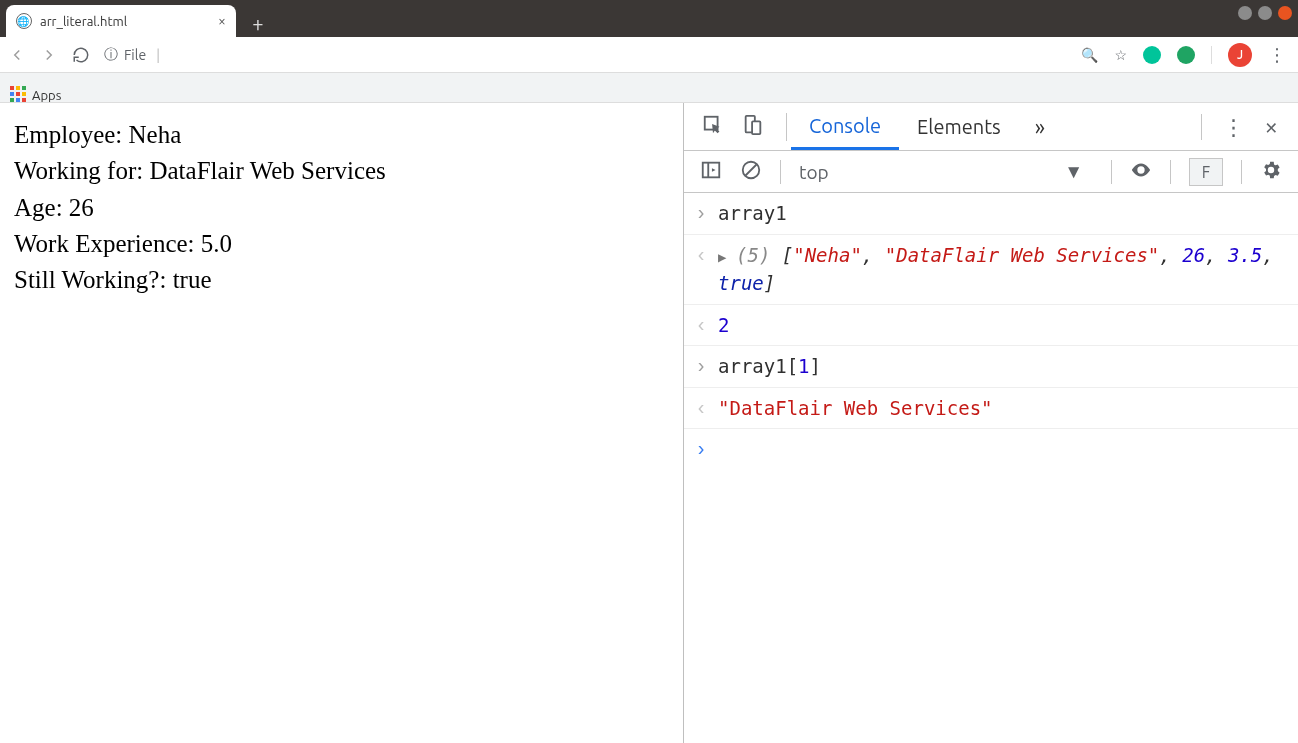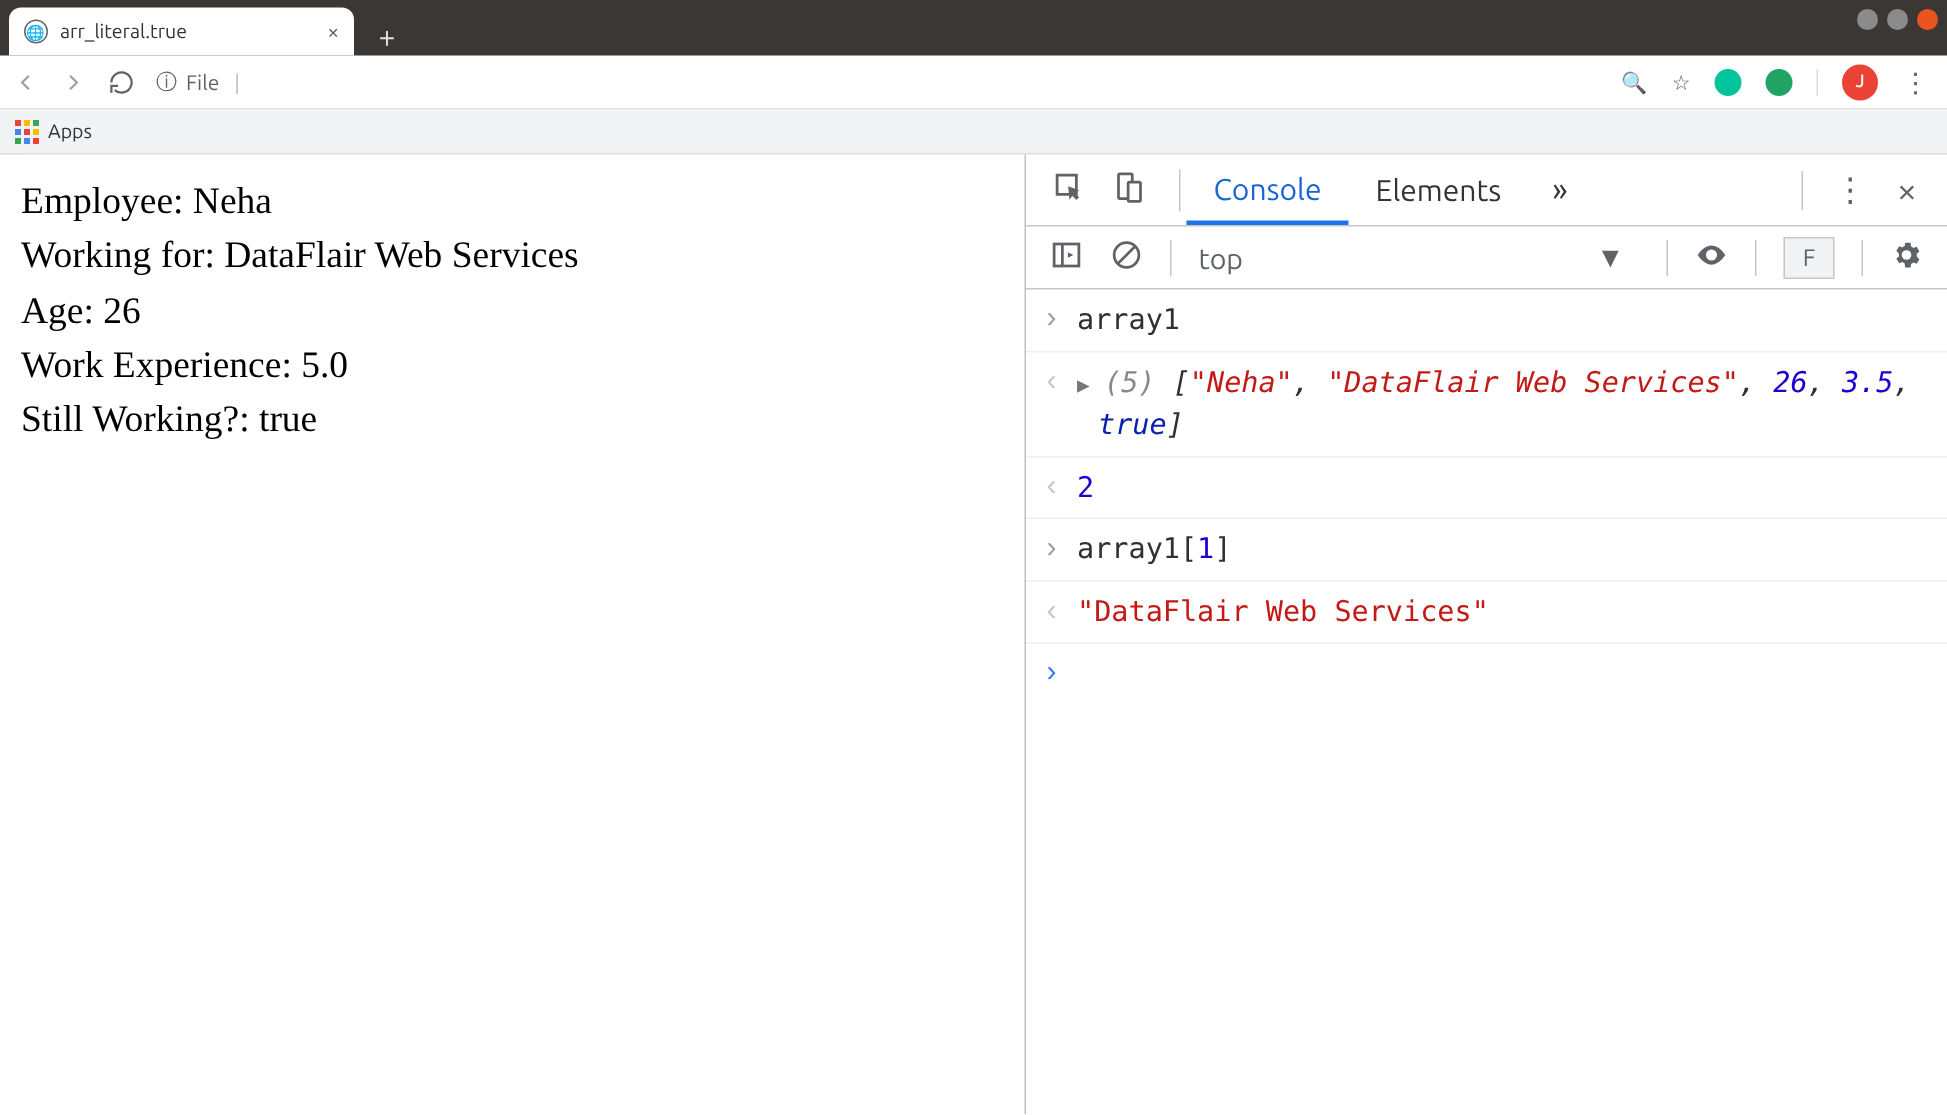--- a/index.html
+++ b/index.html
@@ -104,21 +104,21 @@
   .ext.green2 { background:#1fa463; }
   .avatar { width:24px;height:24px;border-radius:50%;background:#ea4335;color:#fff;display:flex;align-items:center;justify-content:center;font-size:12px;font-weight:500;}
   .divider-v { width:1px;height:18px;background:#ddd;}
 
   
   .bookmarks {
     height: 30px;
     background: #f1f3f4;
     border-bottom: 1px solid #ddd;
     display: flex;
-    align-items: center;
+    align-items: flex-end;
     padding: 0 10px;
     font-size: 13px;
     gap: 6px;
     color: #333;
   }
   .apps-icon {
     width:16px;height:16px;
     display:grid;
     grid-template-columns:repeat(3,4px);
     grid-template-rows:repeat(3,4px);
@@ -219,38 +219,38 @@
     font-family: sans-serif;
   }
   .chev.in::before { content:"›"; color:#9e9e9e; font-size:20px;}
   .chev.out::before { content:"‹"; color:#c6c6c6; font-size:20px;}
   .expander { color:#777; font-size:14px; margin-right:4px; display:inline-block;width:14px;}
   .msg { flex:1; word-break:break-word; line-height:1.5; }
   .code { white-space:pre-wrap; }
   .c-gray{color:#888;font-style:italic;}
   .c-str{color:#c41a16;}
   .c-num{color:#1c00cf;}
-  .c-bool{color:#0d22aa;margin-left:14px;}
+  .c-bool{color:#0d22aa;}
   .c-plain{color:#303030;}
   .c-out-str{color:#c41a16;}
   .row.output .msg .c-gray{font-style:italic;}
   .prompt {
     padding: 6px 10px;
     display:flex;gap:10px;
   }
   .prompt .chev::before{content:"›";color:#367cf1;font-size:20px;}
 
 </style>
 </head>
 <body>
 
 <div class="titlebar">
   <div class="tab">
     <span class="favicon">🌐</span>
-    <span>arr_literal.true</span>
+    <span>arr_literal.html</span>
     <span class="close">×</span>
   </div>
   <div class="newtab">+</div>
   <div class="window-controls">
     <div class="wc min"></div>
     <div class="wc max"></div>
     <div class="wc closew"></div>
   </div>
 </div>
 

